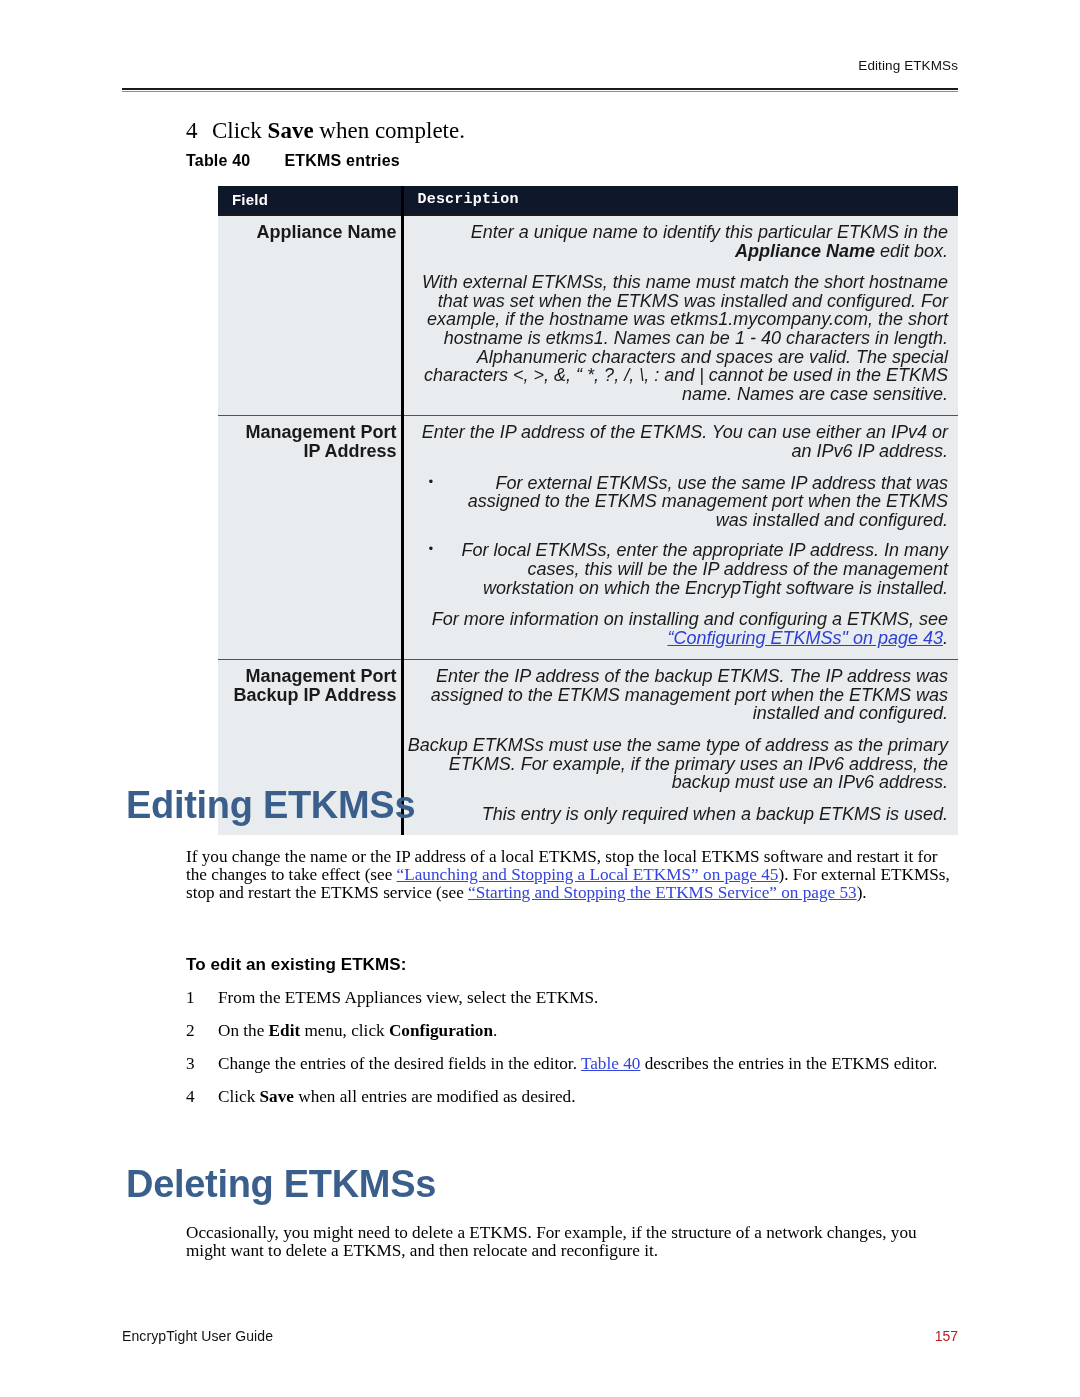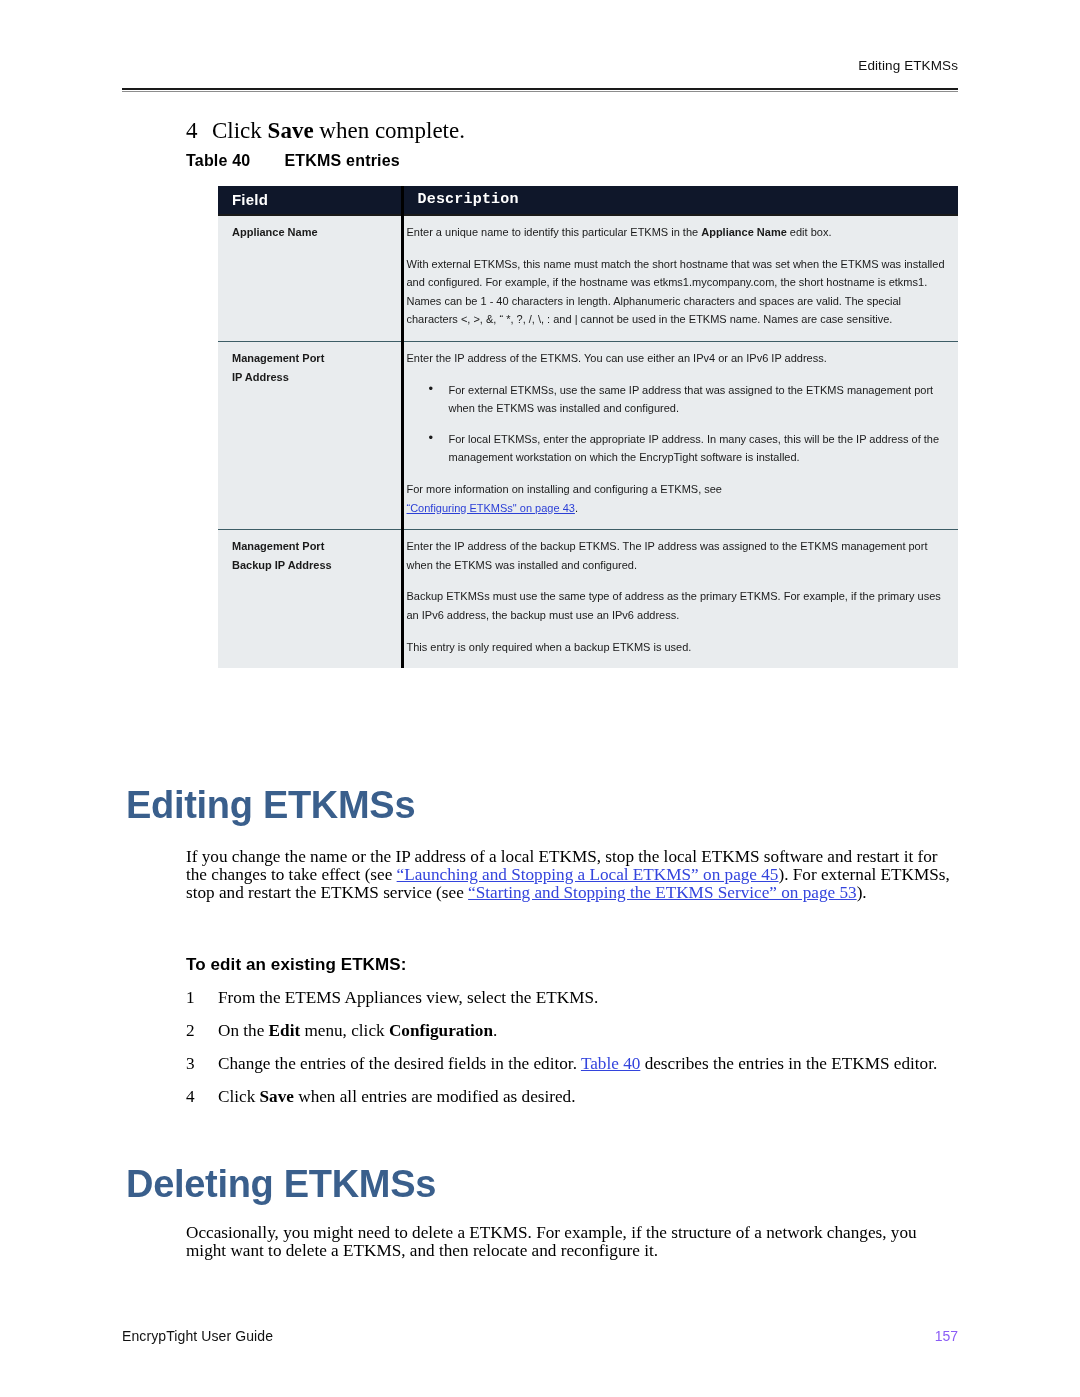--- a/index.html
+++ b/index.html
@@ -100,36 +100,38 @@
     vertical-align: middle;
   }
   .tbl thead th.h2 {
     border-left: 3px solid #000000;
     font-family: Liberation Mono, monospace;
   }
 
   .tbl tbody td {
     background: #e9ecee;
     vertical-align: top;
-    font-size: 11px;
+    font-size: 18px;
     line-height: 18.6px;
     color: #1a1a1a;
     border-top: 2.4px solid #1a1a1a;
     padding: 7px 10px 12px 14px;
+    text-align: right;
   }
   .tbl tbody tr.r2 td, .tbl tbody tr.r3 td {
     border-top: 1.6px solid #3d5d66;
   }
   .tbl tbody td.field {
     font-weight: bold;
     padding-right: 4px;
   }
   .tbl tbody td.desc {
     border-left: 3px solid #000000;
     padding-left: 3px;
+    font-style: italic;
   }
   .tbl tbody td p { margin: 0 0 13px 0; }
   .tbl tbody td p:last-child { margin-bottom: 0; }
   .tbl tbody td .fieldline { display: block; }
 
   .tbl ul {
     margin: 0 0 13px 0;
     padding: 0 0 0 22px;
     list-style: none;
   }
@@ -218,21 +220,21 @@
     text-align: center;
   }
   .footer-right {
     position: absolute;
     left: 122px;
     top: 1328px;
     width: 836px;
     text-align: right;
     font-family: "Liberation Sans", sans-serif;
     font-size: 14px;
-    color: #8b5cf6;
+    color: #b91c1c;
   }
 </style>
 </head>
 <body>
 
 <div class="page">
 
   <div class="running-header">Editing ETKMSs</div>
   <div class="header-rule"></div>
 

